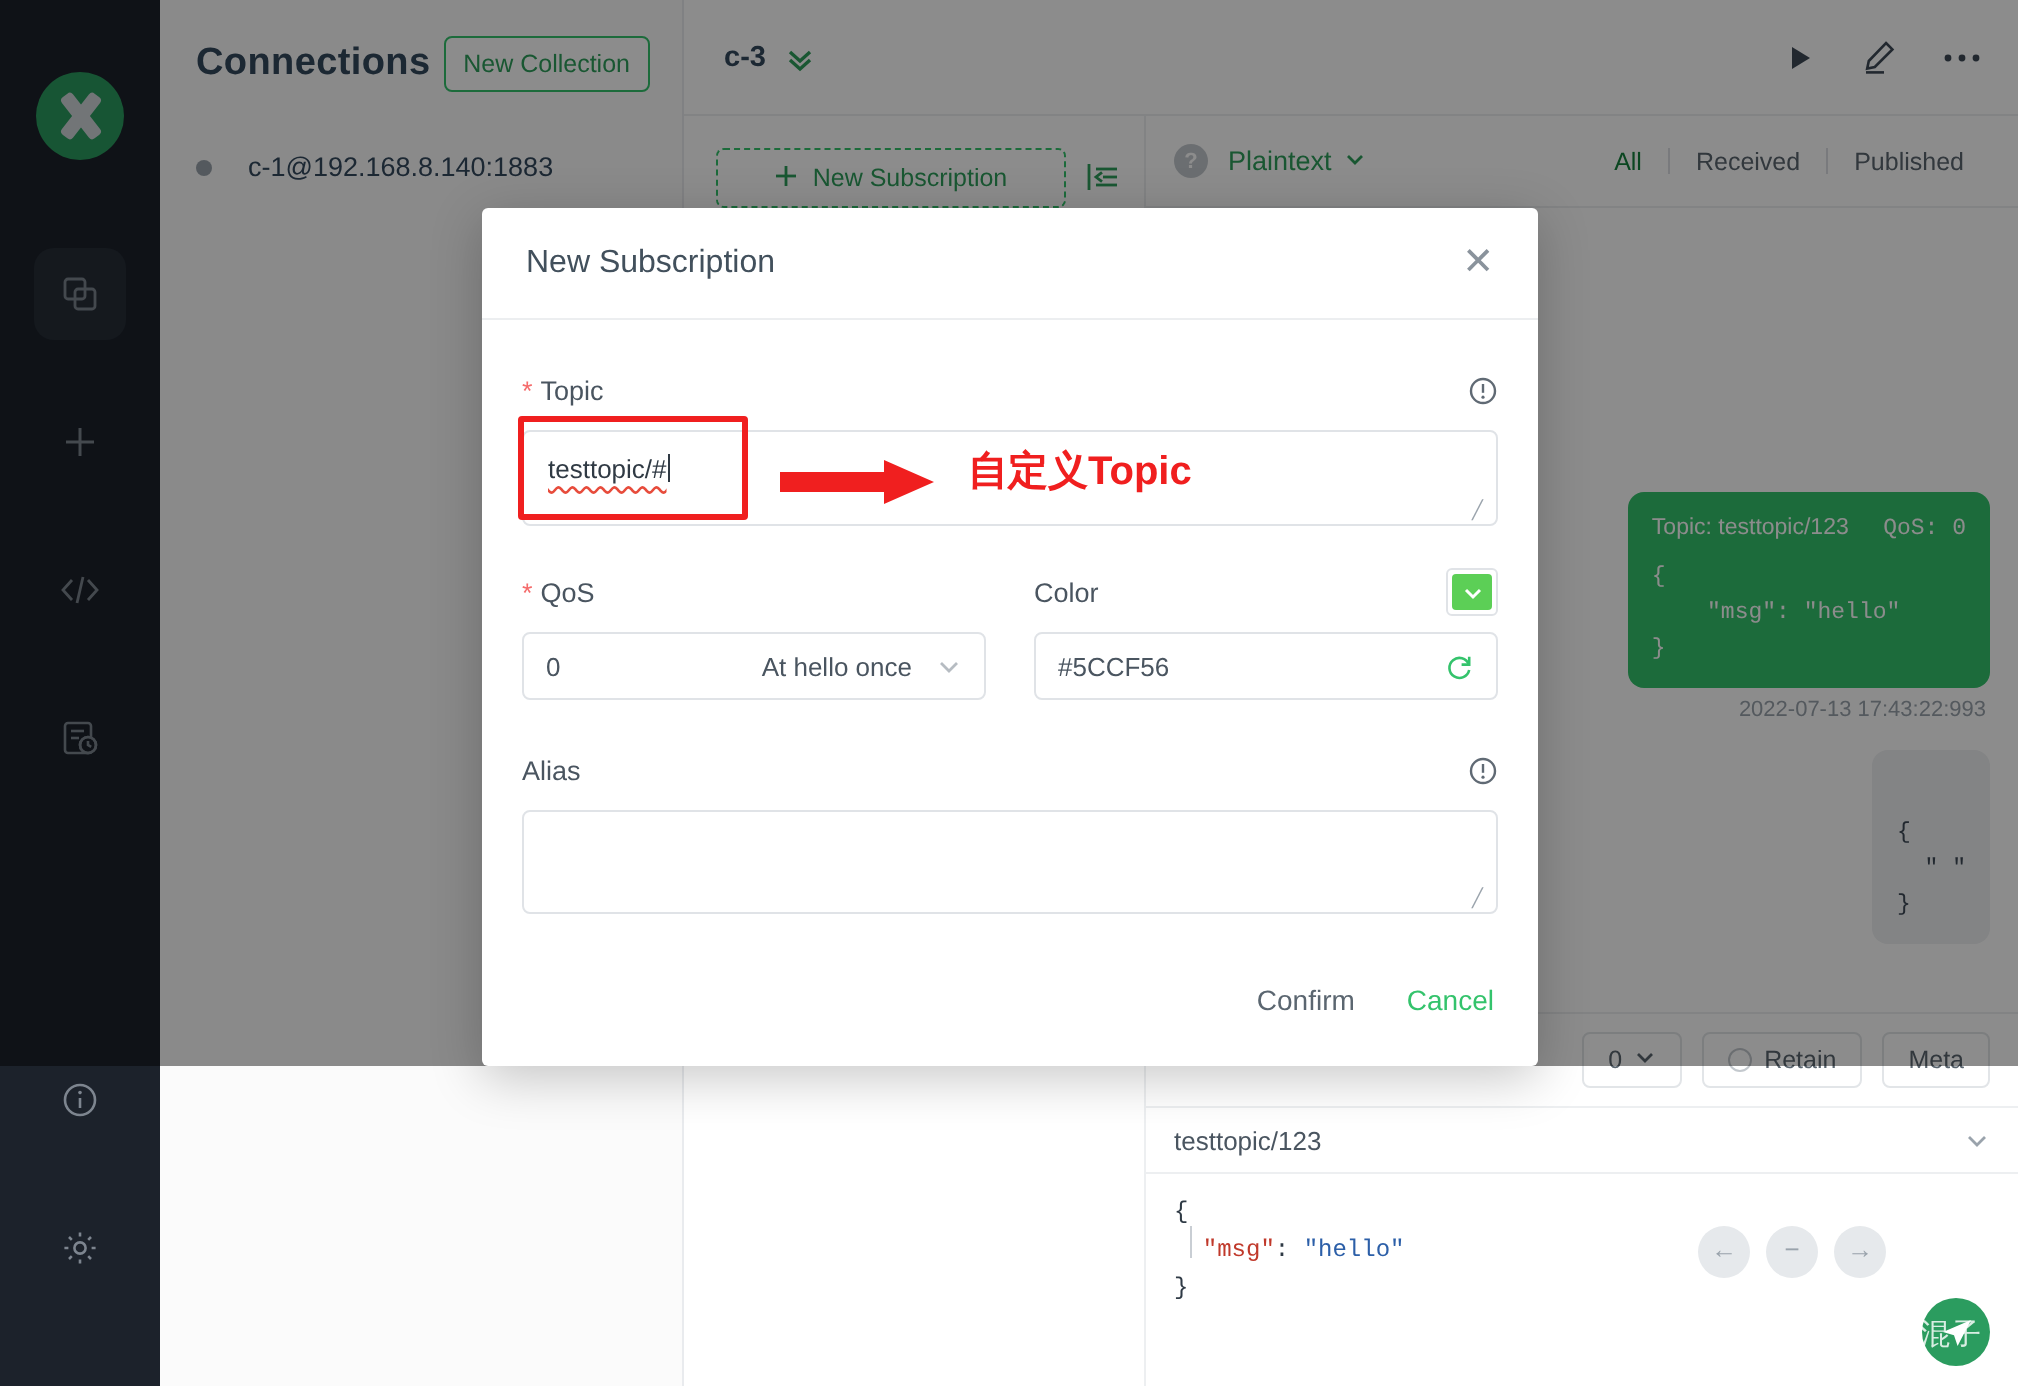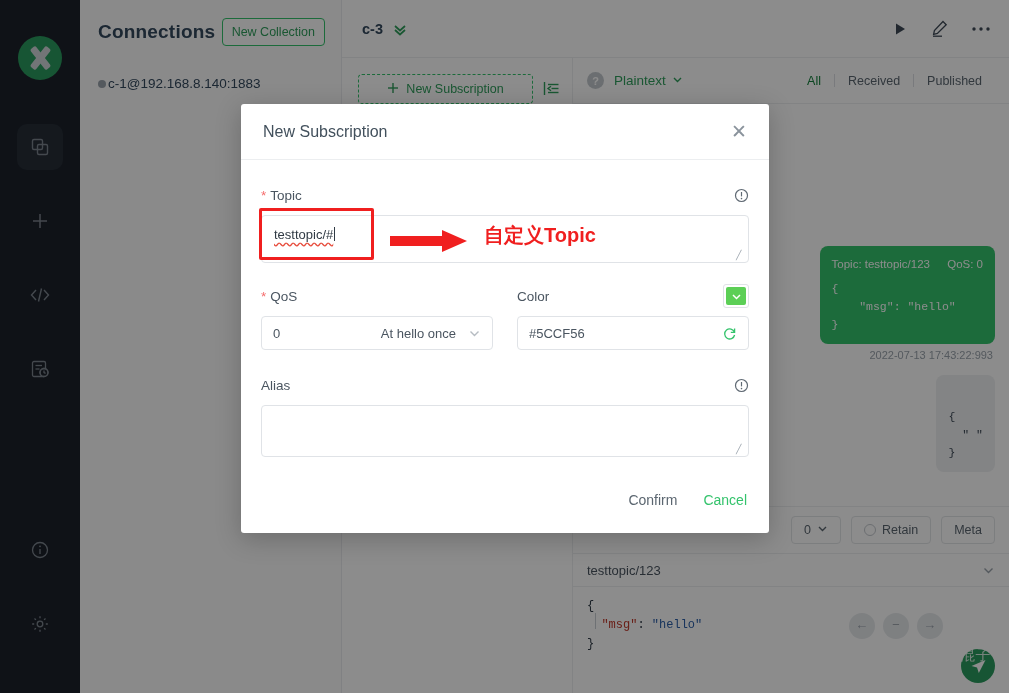--- a/index.html
+++ b/index.html
@@ -1,21 +1,21 @@
 <!DOCTYPE html>
 <html><head>
 <meta charset="utf-8">
 <style>
   * { box-sizing: border-box; margin: 0; padding: 0; }
   html, body {
     width: 1009px; height: 693px;
     font-family: "Liberation Sans", sans-serif;
     overflow: hidden; background: #fff;
   }
-  #app { position: relative; width: 1009px; height: 693px; }
+  #app { position: relative; width: 1009px; height: 533px; }
 
   
   .base { position: absolute; inset: 0; display: flex; }
 
   
   .rail {
     width: 80px; height: 693px; background: #1c222b;
     display: flex; flex-direction: column; align-items: center;
     flex: 0 0 80px;
   }
@@ -58,21 +58,21 @@
     padding: 18px 16px 10px 18px;
   }
   .conn-title { font-size: 19px; font-weight: bold; color: #34495e; letter-spacing: .2px; }
   .new-collection {
     border: 1px solid #34c36c; color: #2f9e5c; background: #fff;
     border-radius: 4px; font-size: 12.5px; padding: 6px 9px;
     white-space: nowrap;
   }
   .conn-list { padding-top: 6px; }
   .conn-item {
-    display: flex; align-items: center; gap: 2px;
+    display: flex; align-items: center; gap: 18px;
     margin: 2px 8px; padding: 12px 10px; border-radius: 6px;
     font-size: 13.5px; color: #34495e;
   }
   .conn-item.selected { background: #eef0f2; }
   .dot { width: 8px; height: 8px; border-radius: 50%; background: #9aa3ac;
          flex: 0 0 8px; }
 
   
   .main { flex: 1 1 auto; height: 693px; background: #fff;
           display: flex; flex-direction: column; min-width: 0; }
@@ -123,21 +123,21 @@
 
   .msgs-body { flex: 1 1 auto; padding: 14px 14px 0 14px; overflow: hidden;
                display: flex; flex-direction: column; align-items: flex-end; }
   .bubble {
     max-width: 205px; border-radius: 8px; padding: 10px 12px;
     font-size: 12px; line-height: 1.55;
   }
   .bubble.sent { background: #34c36c; color: #fff; }
   .bubble.recv { background: #eef0f2; color: #3e4a57; }
   .bubble-meta { font-size: 11.5px; margin-bottom: 6px; }
-  .bubble-meta .qos { margin-left: 14px; }
+  .bubble-meta .qos { margin-left: 14px; font-family: Liberation Mono, monospace; }
   .bubble pre { font-family: "Liberation Mono", monospace; font-size: 11.5px;
                 white-space: pre; }
   .ts { font-size: 11px; color: #9aa3ac; margin: 5px 2px 14px 0; }
   .row-right { display: flex; flex-direction: column; align-items: flex-end; }
 
   
   .publish { flex: 0 0 auto; border-top: 1px solid #edeff1; }
   .pub-bar { height: 46px; display: flex; align-items: center; gap: 10px;
              padding: 0 14px; justify-content: flex-end; }
   .pill {
@@ -165,21 +165,21 @@
     width: 26px; height: 26px; border-radius: 50%; background: #e6e9ec;
     color: #9aa3ac; display: flex; align-items: center; justify-content: center;
     font-size: 13px;
   }
   .send-btn {
     position: absolute; right: 14px; bottom: 10px;
     width: 34px; height: 34px; border-radius: 50%; background: #2b9c5f;
     display: flex; align-items: center; justify-content: center; color: #fff;
   }
   .watermark {
-    position: absolute; right: 18px; bottom: 24px;
+    position: absolute; right: 18px; bottom: 12px;
     font-size: 15px; color: rgba(255,255,255,.82);
     letter-spacing: .5px; pointer-events: none;
   }
 
   
   .scrim { position: absolute; inset: 0; background: rgba(0,0,0,.45); }
 
   
   .modal {
     position: absolute; left: 241px; top: 104px; width: 528px;

